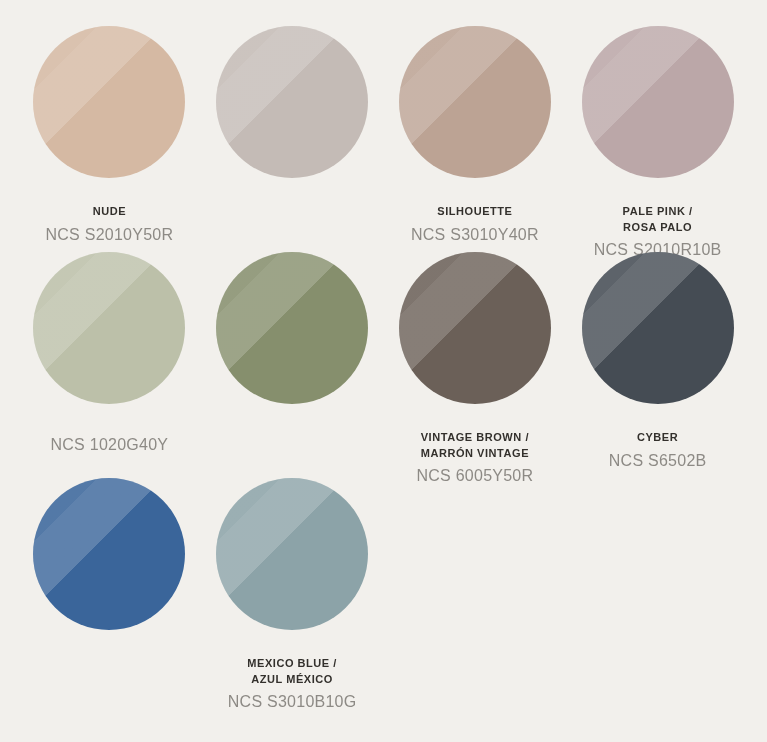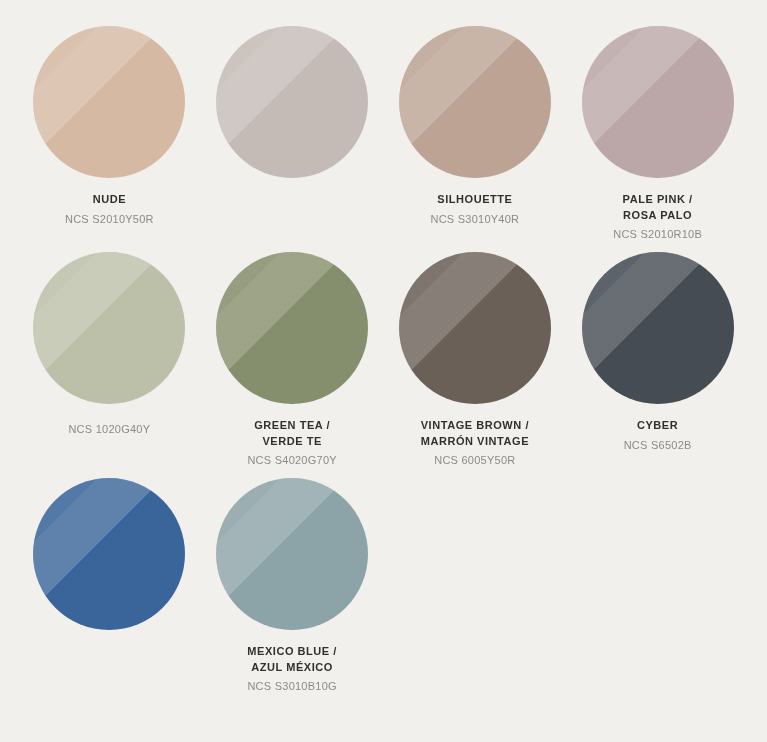--- a/index.html
+++ b/index.html
@@ -58,37 +58,37 @@
         rgba(255,255,255,0.13) 0%,
         rgba(255,255,255,0.13) 34%,
         rgba(255,255,255,0.19) 34%,
         rgba(255,255,255,0.19) 46%,
         rgba(255,255,255,0.00) 46%,
         rgba(255,255,255,0.00) 100%);
     pointer-events: none;
   }
 
   .swatch-caption {
-    margin-top: 14px;
+    margin-top: 26px;
     text-align: center;
     line-height: 1.42;
   }
 
   .swatch-name {
     font-size: 11px;
     font-weight: bold;
     letter-spacing: 0.55px;
     color: #33302C;
     text-transform: uppercase;
     white-space: pre-line;
   }
 
   .swatch-code {
     margin-top: 4px;
-    font-size: 11px;
+    font-size: 16px;
     font-weight: normal;
     letter-spacing: 0.25px;
     color: #8D8A85;
   }
 </style>
 </head>
 <body>
 
 <div id="palette-sheet">
   <div class="swatch-grid">
@@ -130,25 +130,20 @@
           <span class="sheen"></span>
         </div>
         <div class="swatch-caption">
           <div class="swatch-code">NCS 1020G40Y</div>
         </div>
       </div>
       <div class="swatch">
         <div class="swatch-disc" style="background: rgb(134, 143, 109);">
           <span class="sheen"></span>
         </div>
-        <div class="swatch-caption">
-          <div class="swatch-name">GREEN TEA /
-VERDE TE</div>
-          <div class="swatch-code">NCS S4020G70Y</div>
-        </div>
       </div>
       <div class="swatch">
         <div class="swatch-disc" style="background: rgb(107, 96, 88);">
           <span class="sheen"></span>
         </div>
         <div class="swatch-caption">
           <div class="swatch-name">VINTAGE BROWN /
 MARRÓN VINTAGE</div>
           <div class="swatch-code">NCS 6005Y50R</div>
         </div>

